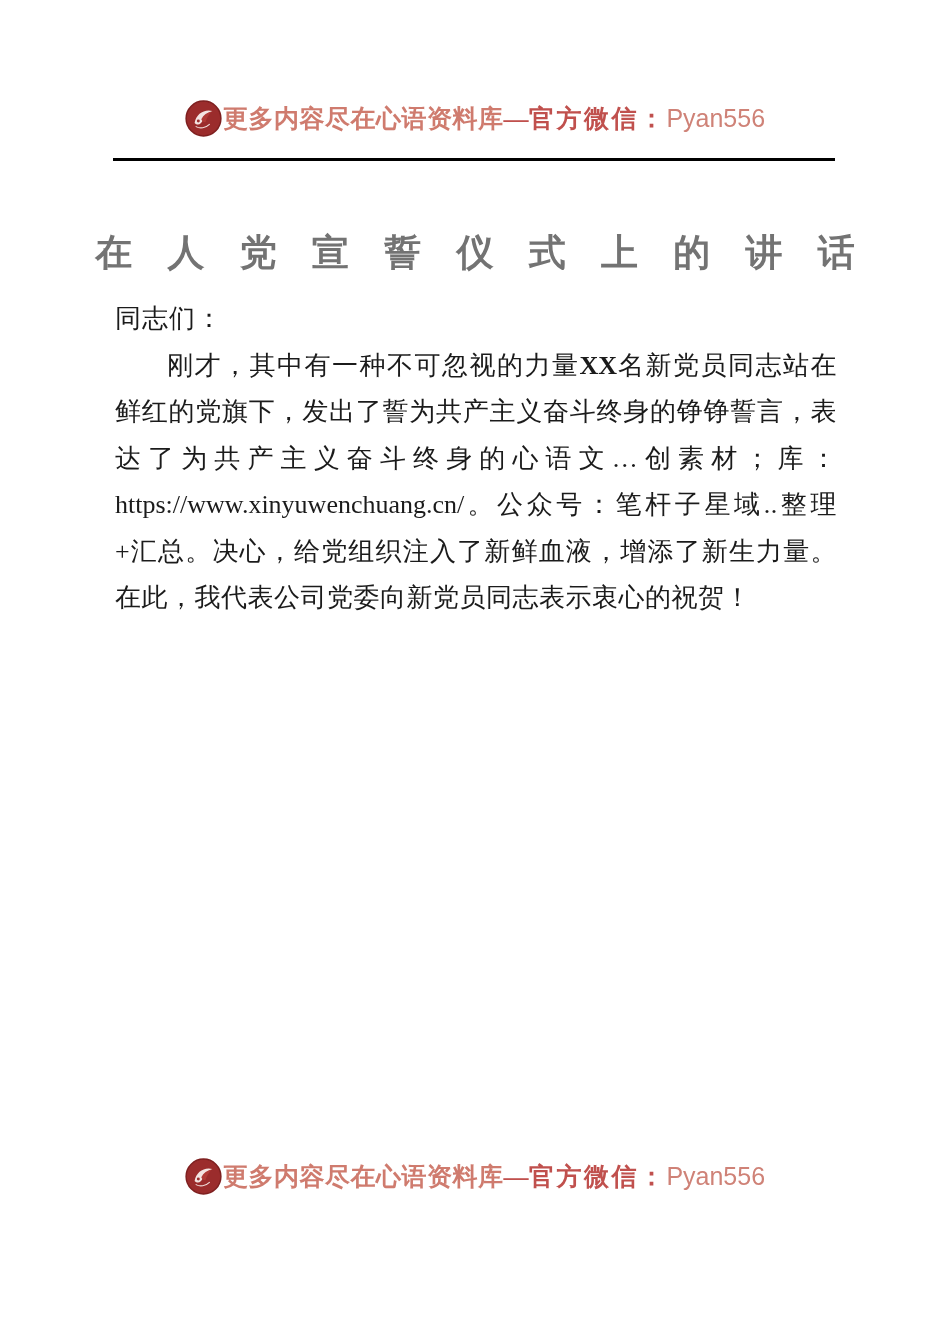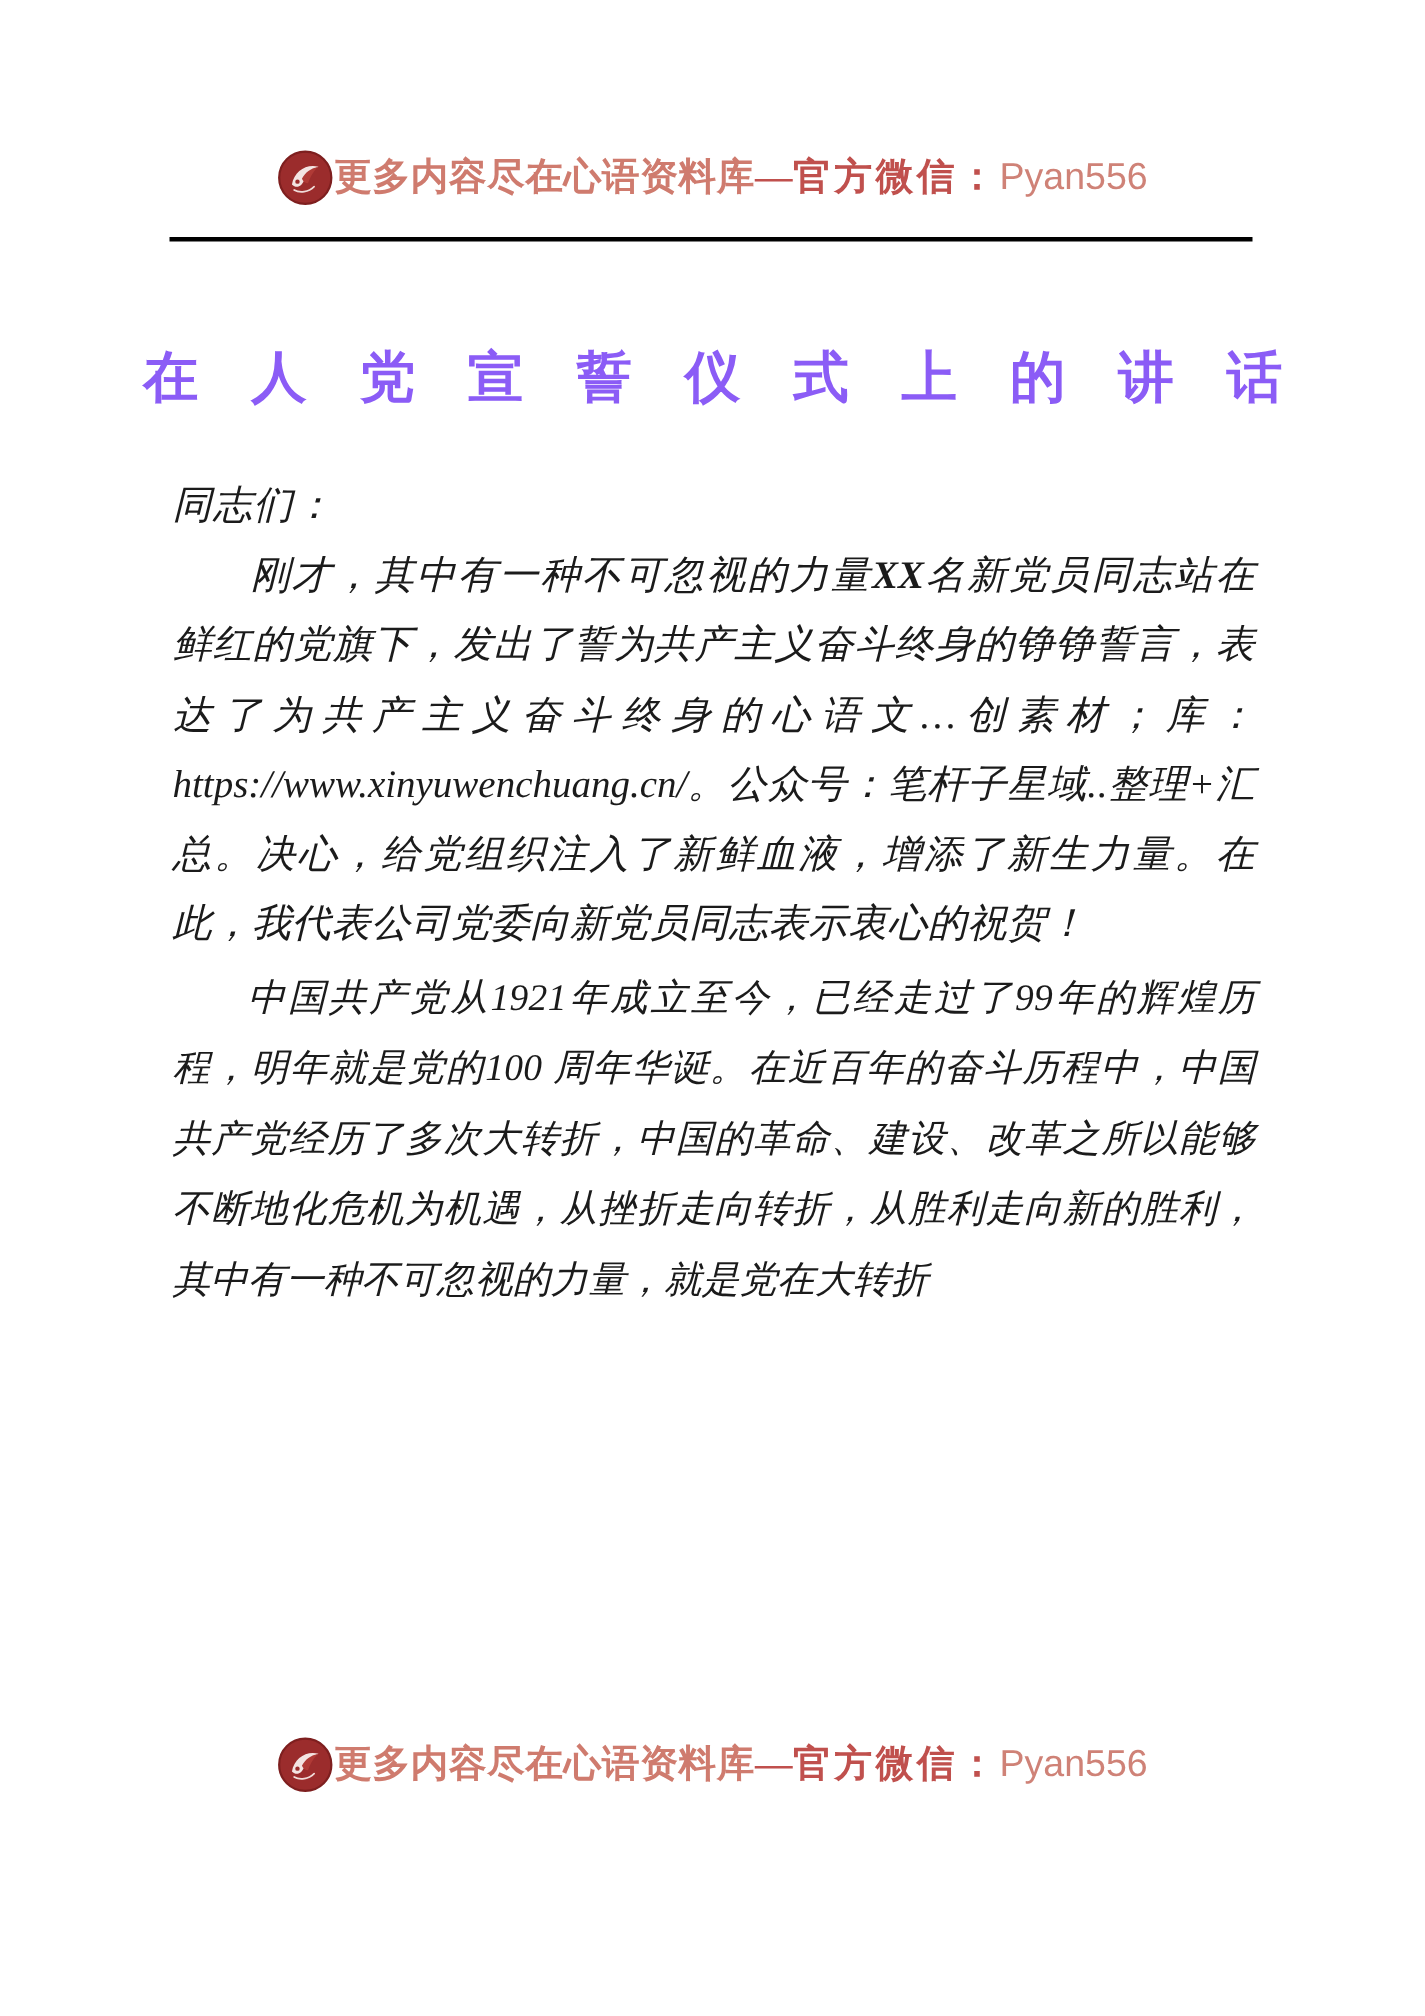--- a/index.html
+++ b/index.html
@@ -80,30 +80,29 @@
     left: 0;
     top: 203px;
     width: 950px;
     text-align: center;
     font-family: "Liberation Serif", "DejaVu Serif", serif;
     font-size: 37px;
     font-weight: 700;
     letter-spacing: 13px;
     text-indent: 13px;
     line-height: 1.35;
-    color: #8b5cf6;
+    color: #737373;
   }
 
   
   .body-block {
     position: absolute;
     left: 115px;
-    top: 314px;
+    top: 296px;
     width: 722px;
-    font-style: italic;
   }
 
   .para {
     margin: 0;
     color: #1b1b1b;
     font-family: "Liberation Serif", "DejaVu Serif", serif;
   }
 
   
   .para-wide {
@@ -167,21 +166,20 @@
 
   <h1 class="doc-title">在 人 党 宣 誓 仪 式 上 的 讲 话</h1>
 
   <div class="body-block">
 
     <p class="para para-wide">
       <span class="lead-in">同志们：</span>
       <span class="flow"><span>刚才，其中有一种不可忽视的力量</span><span class="lat bold-x">XX</span><span>名新党员同志站在鲜红的党旗下，发出了誓为共产主义奋斗终身的铮铮誓言，表达了为共产主义奋斗终身的心语文…创素材；库：</span><span class="lat">https://www.xinyuwenchuang.cn/</span><span>。公众号：笔杆子星域..整理+汇总。决心，给党组织注入了新鲜血液，增添了新生力量。在此，我代表公司党委向新党员同志表示衷心的祝贺！</span></span>
     </p>
 
-    <p class="para para-tight">中国共产党从1921年成立至今，已经走过了99年的辉煌历程，明年就是党的100 周年华诞。在近百年的奋斗历程中，中国共产党经历了多次大转折，中国的革命、建设、改革之所以能够不断地化危机为机遇，从挫折走向转折，从胜利走向新的胜利，其中有一种不可忽视的力量，就是党在大转折</p>
 
   </div>
 
   <div class="watermark footer">
     <svg class="wm-logo" viewBox="0 0 100 100" aria-hidden="true">
       <circle cx="50" cy="50" r="47" fill="#9b2c2c"></circle>
       <circle cx="50" cy="50" r="47" fill="none" stroke="#7e1f1f" stroke-width="4"></circle>
       <path d="M26 62 C30 38, 52 24, 74 30 C62 34, 52 42, 48 54 C44 66, 34 70, 26 62 Z" fill="#f3e4e2"></path>
       <path d="M44 52 C50 40, 60 33, 72 31 C64 40, 58 50, 55 60 C50 60, 46 57, 44 52 Z" fill="#b03a36"></path>
       <circle cx="36" cy="57" r="4" fill="#9b2c2c"></circle>

